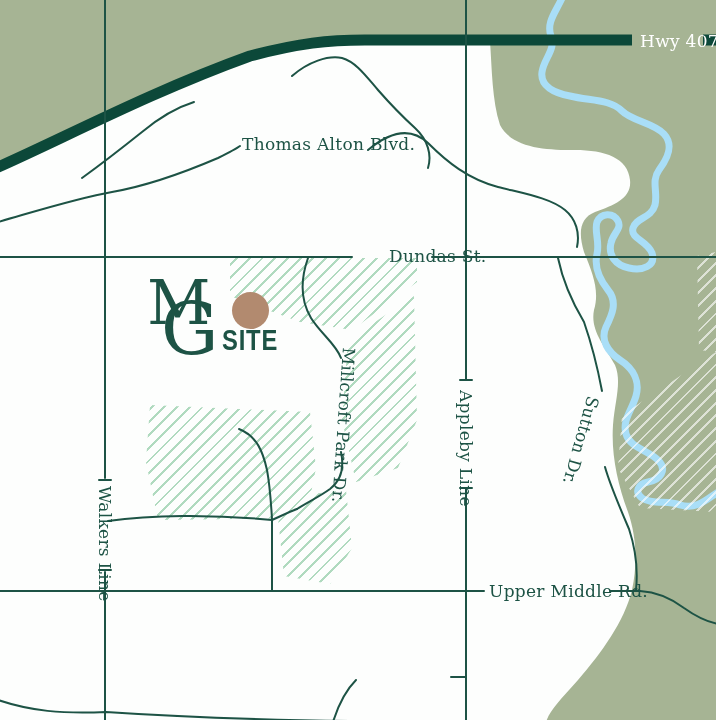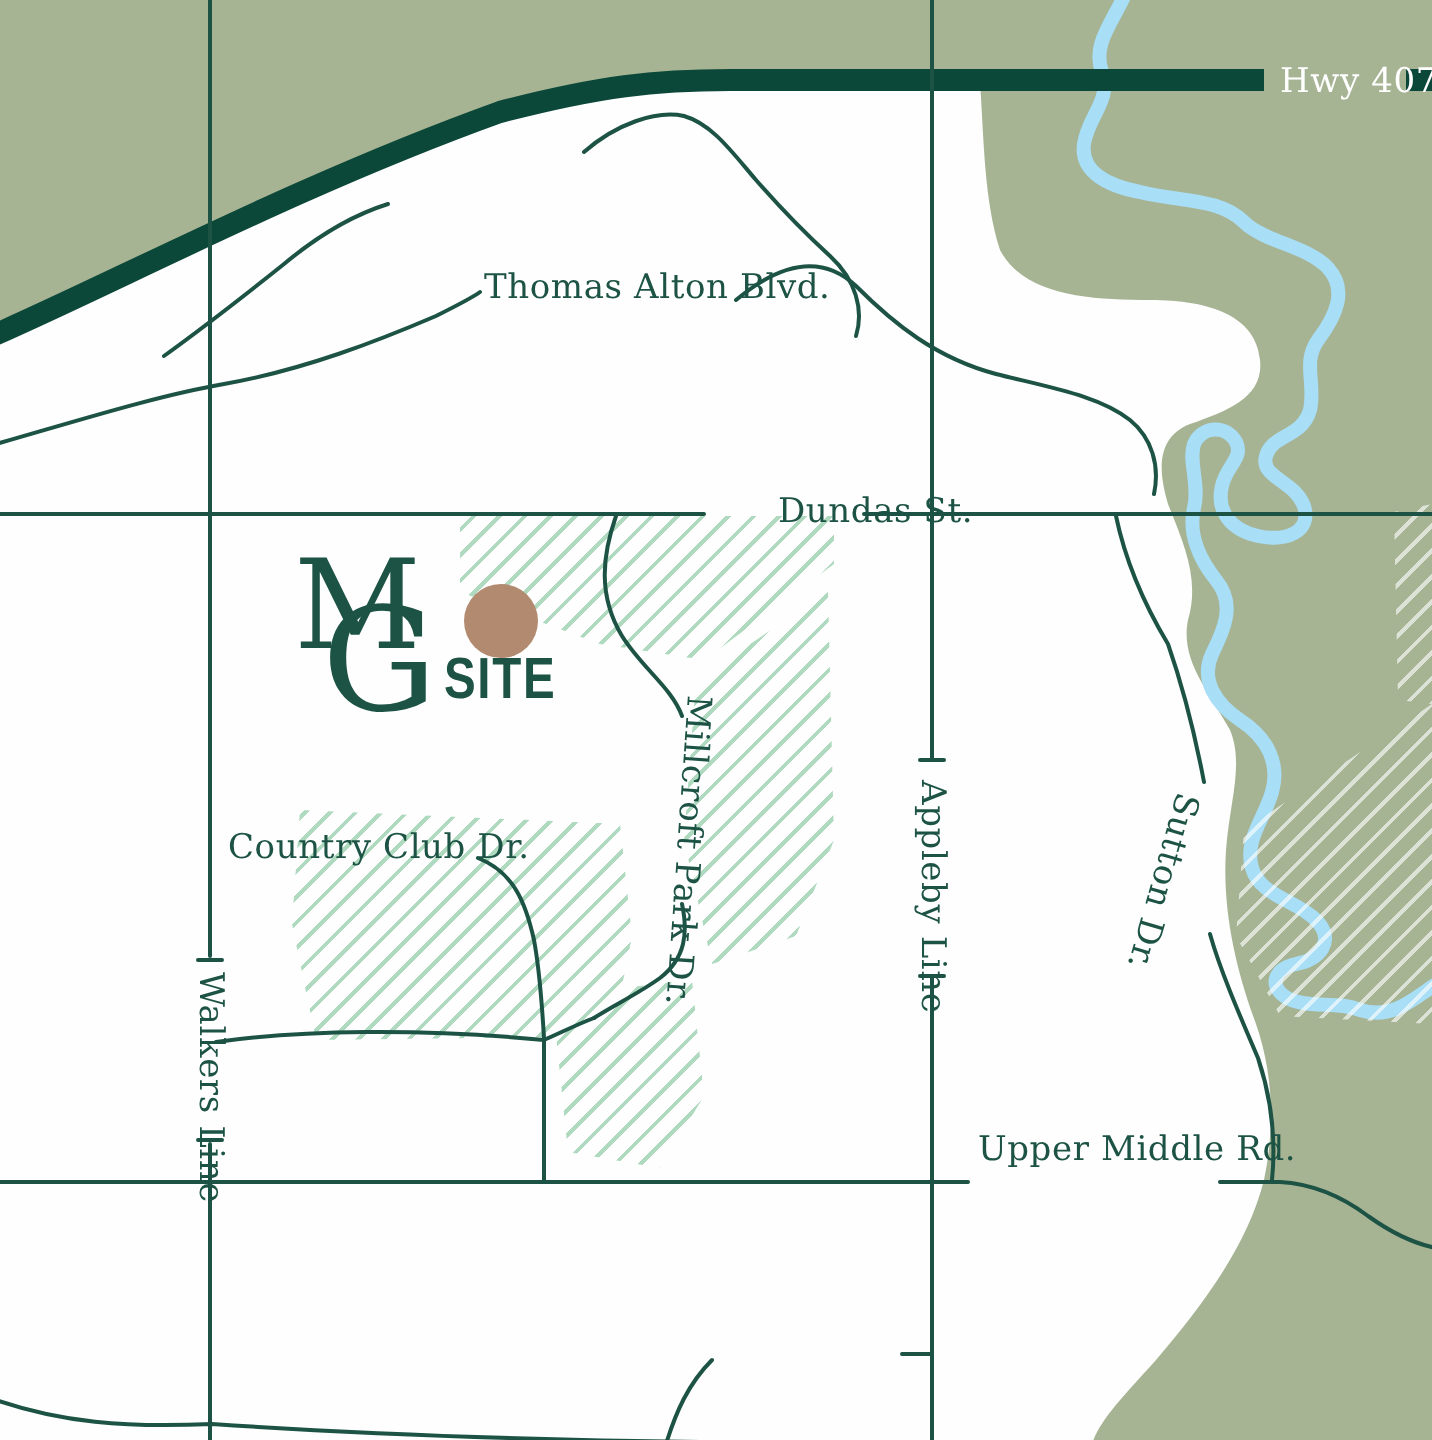--- a/index.html
+++ b/index.html
@@ -20,21 +20,21 @@
   .hp6{clip-path:polygon(697px 256px,716px 252px,716px 352px,699px 350px);}
 
   
   .lbl{position:absolute;font-size:17px;color:#1d5345;white-space:nowrap;letter-spacing:.3px;}
   .vert{writing-mode:vertical-rl;}
   .lbl-hwy407{left:640px;top:31px;color:#ffffff;}
   .lbl-palladium{left:196px;top:80px;}
   .lbl-thomas{left:242px;top:134px;text-align:right;}
   .lbl-dundas{left:357px;top:246px;margin-left:32px;}
   .lbl-country{left:114px;top:414px;}
-  .lbl-upper{left:489px;top:565px;}
+  .lbl-upper{left:489px;top:581px;}
   .lbl-corporate{left:359px;top:666px;}
   .lbl-walkers{left:95px;top:486px;}
   .lbl-appleby{left:456px;top:390px;}
   .lbl-millcroft{left:339px;top:347px;transform:rotate(4deg);transform-origin:top left;}
   .lbl-sutton{left:584px;top:394px;transform:rotate(16deg);transform-origin:top left;}
 
   
   .logo-m{position:absolute;left:147px;top:272px;font-size:62px;line-height:1;color:#1d5345;}
   .logo-g{position:absolute;left:161px;top:294px;font-size:72px;line-height:1;color:#1d5345;}
   .site-dot{position:absolute;left:232px;top:292px;width:37px;height:37px;border-radius:50%;
@@ -115,21 +115,20 @@
 
       <path d="M333,722 C338,706 344,692 356,680 M451,677 H466"></path>
 
       <path d="M-2,700 C30,711 62,714 106,712 C180,717 270,720 350,721"></path>
     </g>
   </svg>
 
   <div class="lbl lbl-hwy407">Hwy 407</div>
   <div class="lbl lbl-thomas">Thomas Alton Blvd.</div>
   <div class="lbl lbl-dundas">Dundas St.</div>
-  <div class="lbl lbl-country">Country Club Dr.</div>
   <div class="lbl lbl-upper">Upper Middle Rd.</div>
   <div class="lbl vert lbl-walkers">Walkers Line</div>
   <div class="lbl vert lbl-appleby">Appleby Line</div>
   <div class="lbl vert lbl-millcroft">Millcroft Park Dr.</div>
   <div class="lbl vert lbl-sutton">Sutton Dr.</div>
 
   <div class="site-dot"></div>
   <div class="logo-m">M</div>
   <div class="logo-g">G</div>
   <div class="site-word">SITE</div>

